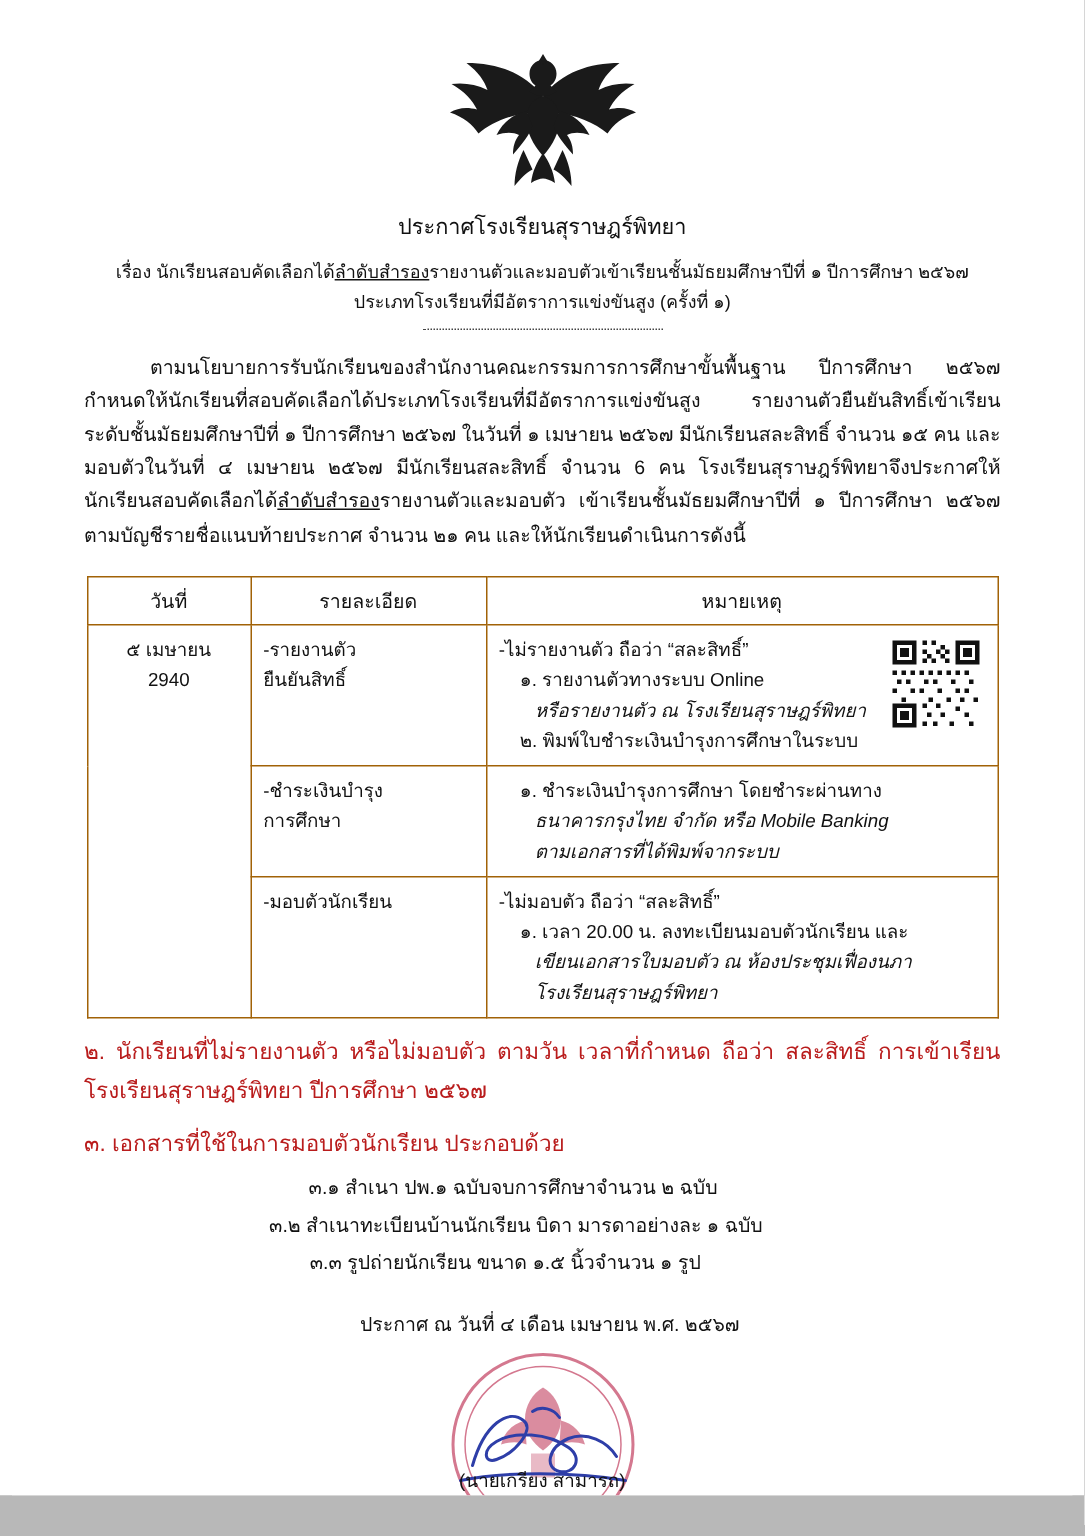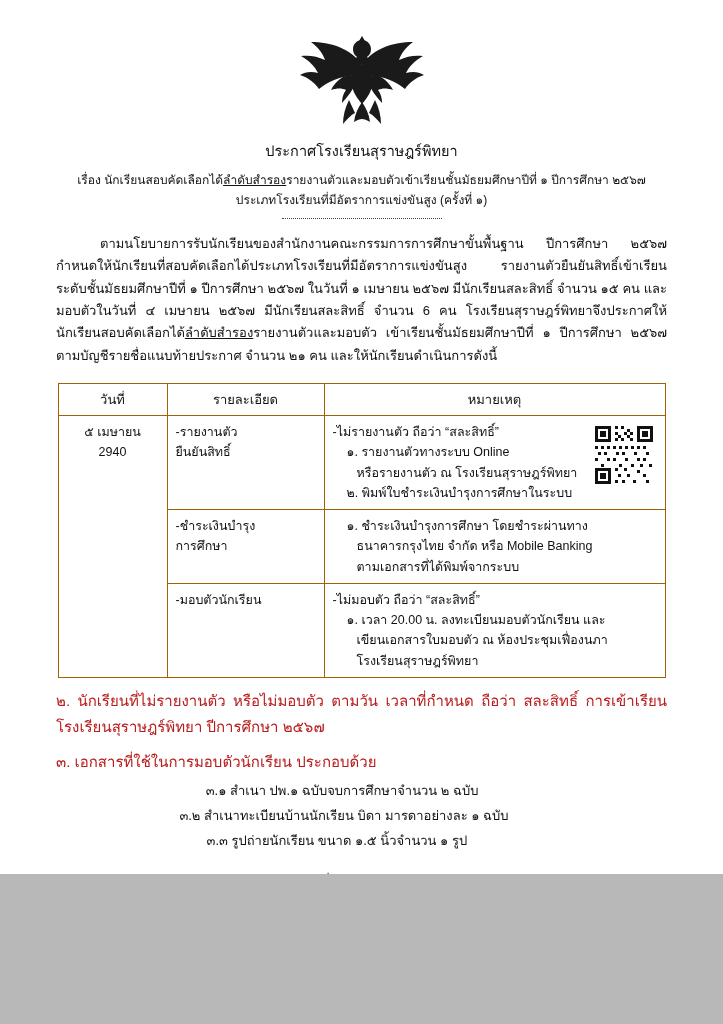--- a/index.html
+++ b/index.html
@@ -6,21 +6,21 @@
     margin: 0;
     padding: 0;
     background: #b8b8b8;
   }
   body {
     font-family: "Liberation Sans", sans-serif;
   }
   .page {
     position: relative;
     width: 723px;
-    height: 874px;
+    height: 997px;
     background: #ffffff;
     margin: 0 auto;
     overflow: hidden;
     box-sizing: border-box;
   }
   .sheet {
     position: absolute;
     left: 8px;
     top: 8px;
     width: 707px;
@@ -94,21 +94,21 @@
     font-weight: normal;
     padding: 5px 4px;
     font-size: 13px;
   }
   .col-date { width: 100px; text-align: center; }
   .col-detail { width: 148px; }
   .col-note { width: 332px; position: relative; }
   .cell-center { text-align: center; }
   .nowrap-line { display: block; }
   .sub-line { display: block; padding-left: 14px; }
-  .sub-line2 { display: block; padding-left: 24px; }
+  .sub-line2 { display: block; padding-left: 24px; font-style: italic; }
   .qr {
     position: absolute;
     right: 10px;
     top: 8px;
     width: 62px;
     height: 62px;
   }
   .qr svg { display: block; }
 
   .list-line {

